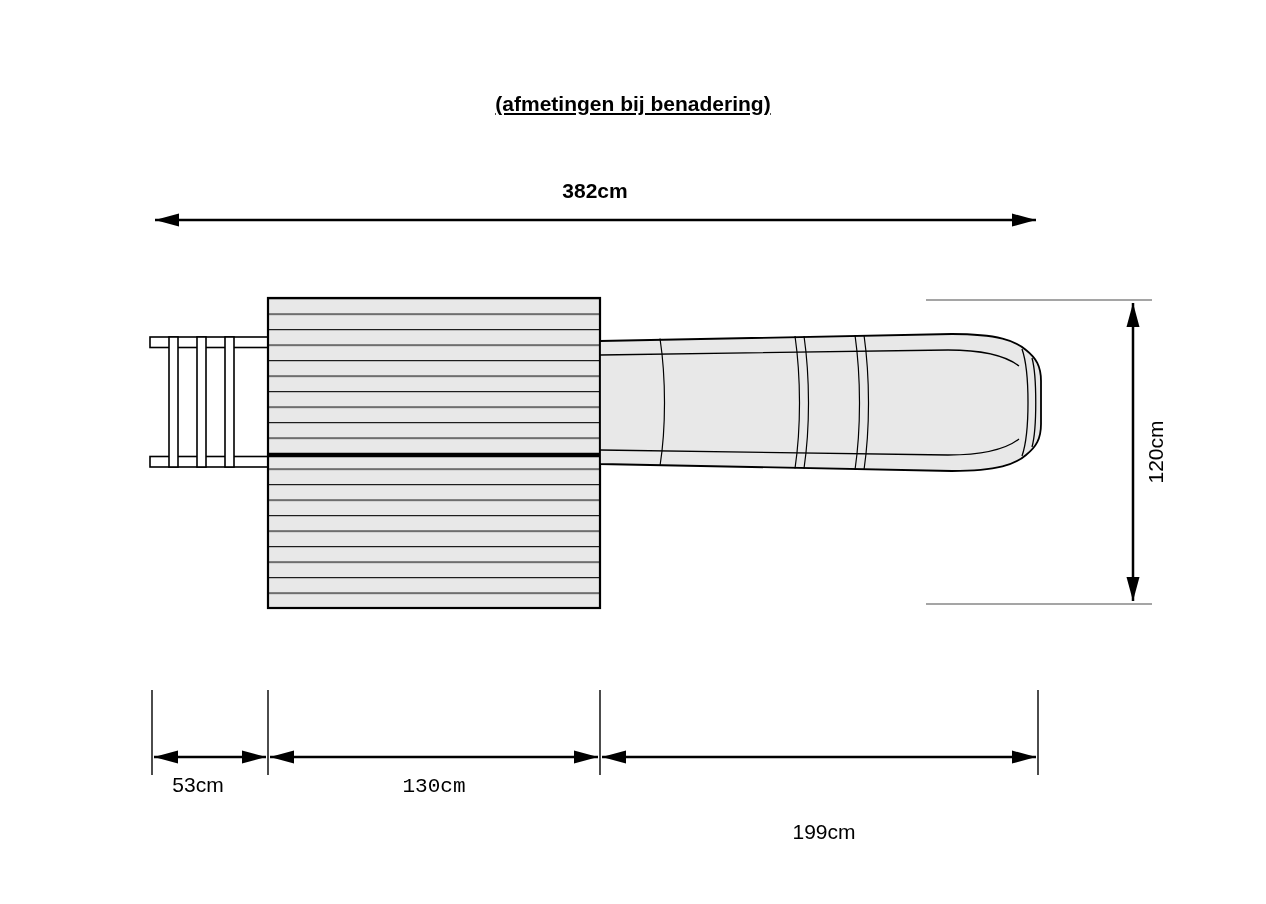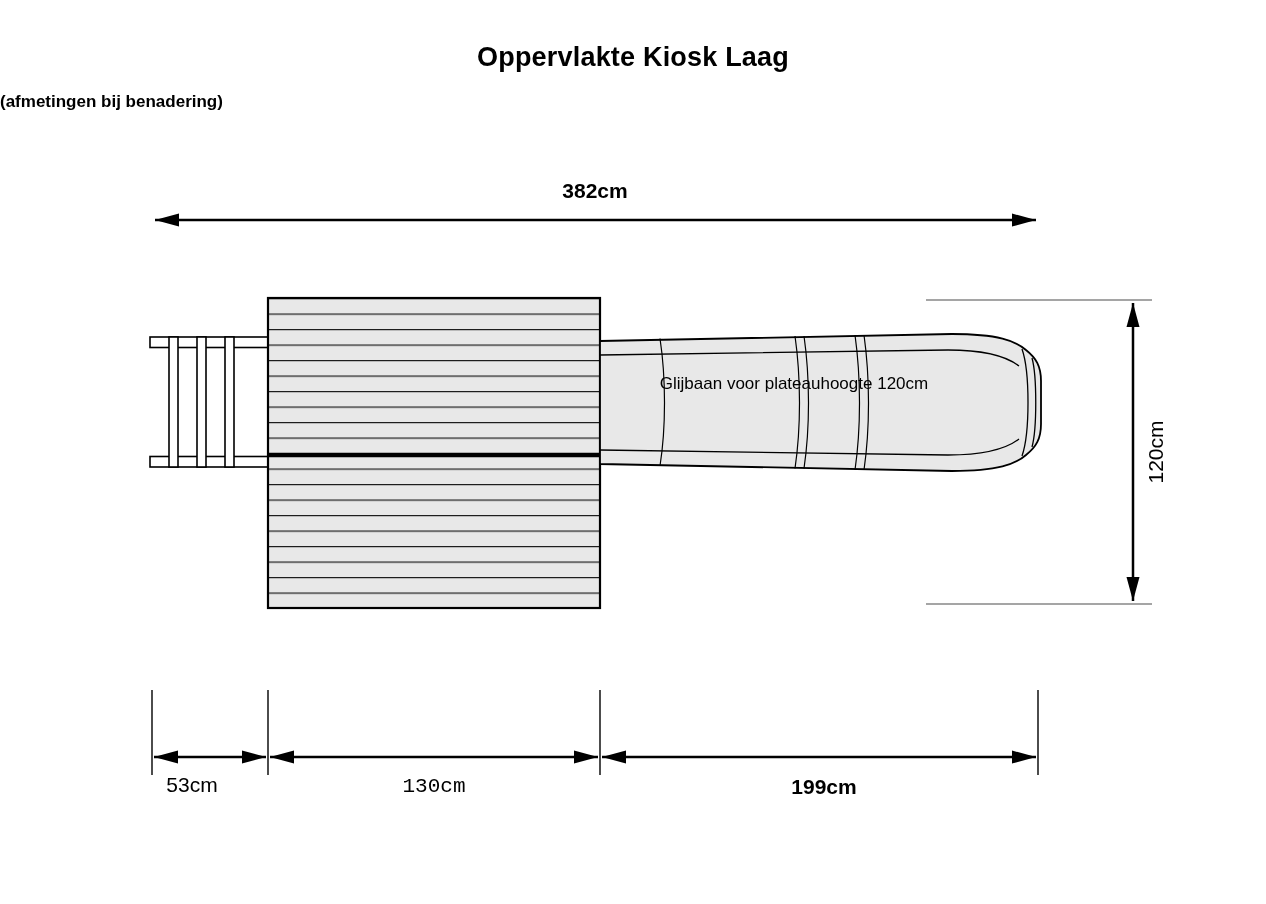--- a/index.html
+++ b/index.html
@@ -1,27 +1,27 @@
 <!DOCTYPE html>
 <html><head>
 <meta charset="utf-8">
 <style>
   html, body { margin:0; padding:0; background:#ffffff; }
   body { font-family:"Liberation Sans", sans-serif; color:#000; }
   .canvas { position:relative; width:1266px; height:904px; background:#ffffff; overflow:hidden; }
   svg.drawing { position:absolute; left:0; top:0; }
   .label { position:absolute; white-space:nowrap; }
   .title { left:0; right:0; top:42px; text-align:center; font-size:27px; font-weight:700; letter-spacing:0.2px; }
-  .subtitle { left:0; right:0; top:92px; text-align:left; font-size:17px; font-weight:700; }
+  .subtitle { left:0; right:0; top:92px; text-align:center; font-size:21px; font-weight:700;text-decoration:underline; }
   .dim { font-size:21px; }
   .dim-total { left:595px; top:179px; transform:translateX(-50%);font-weight:bold; }
   .dim-depth { left:1156px; top:452px; transform:translate(-50%,-50%) rotate(-90deg); }
-  .dim-ladder { left:192px; top:773px; transform:translateX(-50%); }
+  .dim-ladder { left:198px; top:773px; transform:translateX(-50%); }
   .dim-platform { left:434px; top:775px; transform:translateX(-50%);font-family:Liberation Mono, monospace; }
-  .dim-slide { left:824px; top:775px; transform:translateX(-50%);font-weight:bold; }
+  .dim-slide { left:824px; top:820px; transform:translateX(-50%); }
   .slide-label { left:794px; top:384px; transform:translate(-50%,-50%); font-size:17px; }
 </style>
 </head>
 <body>
 
 <div class="canvas">
 
   <svg class="drawing" width="1266" height="904" viewBox="0 0 1266 904">
     <defs>
       <marker id="arrow-start" markerWidth="26" markerHeight="16" refX="1" refY="8" orient="auto" markerUnits="userSpaceOnUse">
@@ -78,23 +78,21 @@
     <line x1="152" y1="690" x2="152" y2="775" stroke="#000" stroke-width="1.4"></line>
     <line x1="268" y1="690" x2="268" y2="775" stroke="#000" stroke-width="1.4"></line>
     <line x1="600" y1="690" x2="600" y2="775" stroke="#000" stroke-width="1.4"></line>
     <line x1="1038" y1="690" x2="1038" y2="775" stroke="#000" stroke-width="1.4"></line>
 
     <line x1="154" y1="757" x2="266" y2="757" stroke="#000" stroke-width="2.5" marker-start="url(#arrow-start)" marker-end="url(#arrow-end)"></line>
     <line x1="270" y1="757" x2="598" y2="757" stroke="#000" stroke-width="2.5" marker-start="url(#arrow-start)" marker-end="url(#arrow-end)"></line>
     <line x1="602" y1="757" x2="1036" y2="757" stroke="#000" stroke-width="2.5" marker-start="url(#arrow-start)" marker-end="url(#arrow-end)"></line>
   </svg>
 
-  <div class="label title">Oppervlakte Kiosk Laag</div>
   <div class="label subtitle">(afmetingen bij benadering)</div>
 
   <div class="label dim dim-total">382cm</div>
   <div class="label dim dim-depth">120cm</div>
   <div class="label dim dim-ladder">53cm</div>
   <div class="label dim dim-platform">130cm</div>
   <div class="label dim dim-slide">199cm</div>
 
-  <div class="label slide-label">Glijbaan voor plateauhoogte 120cm</div>
 </div>
 
 </body></html>

